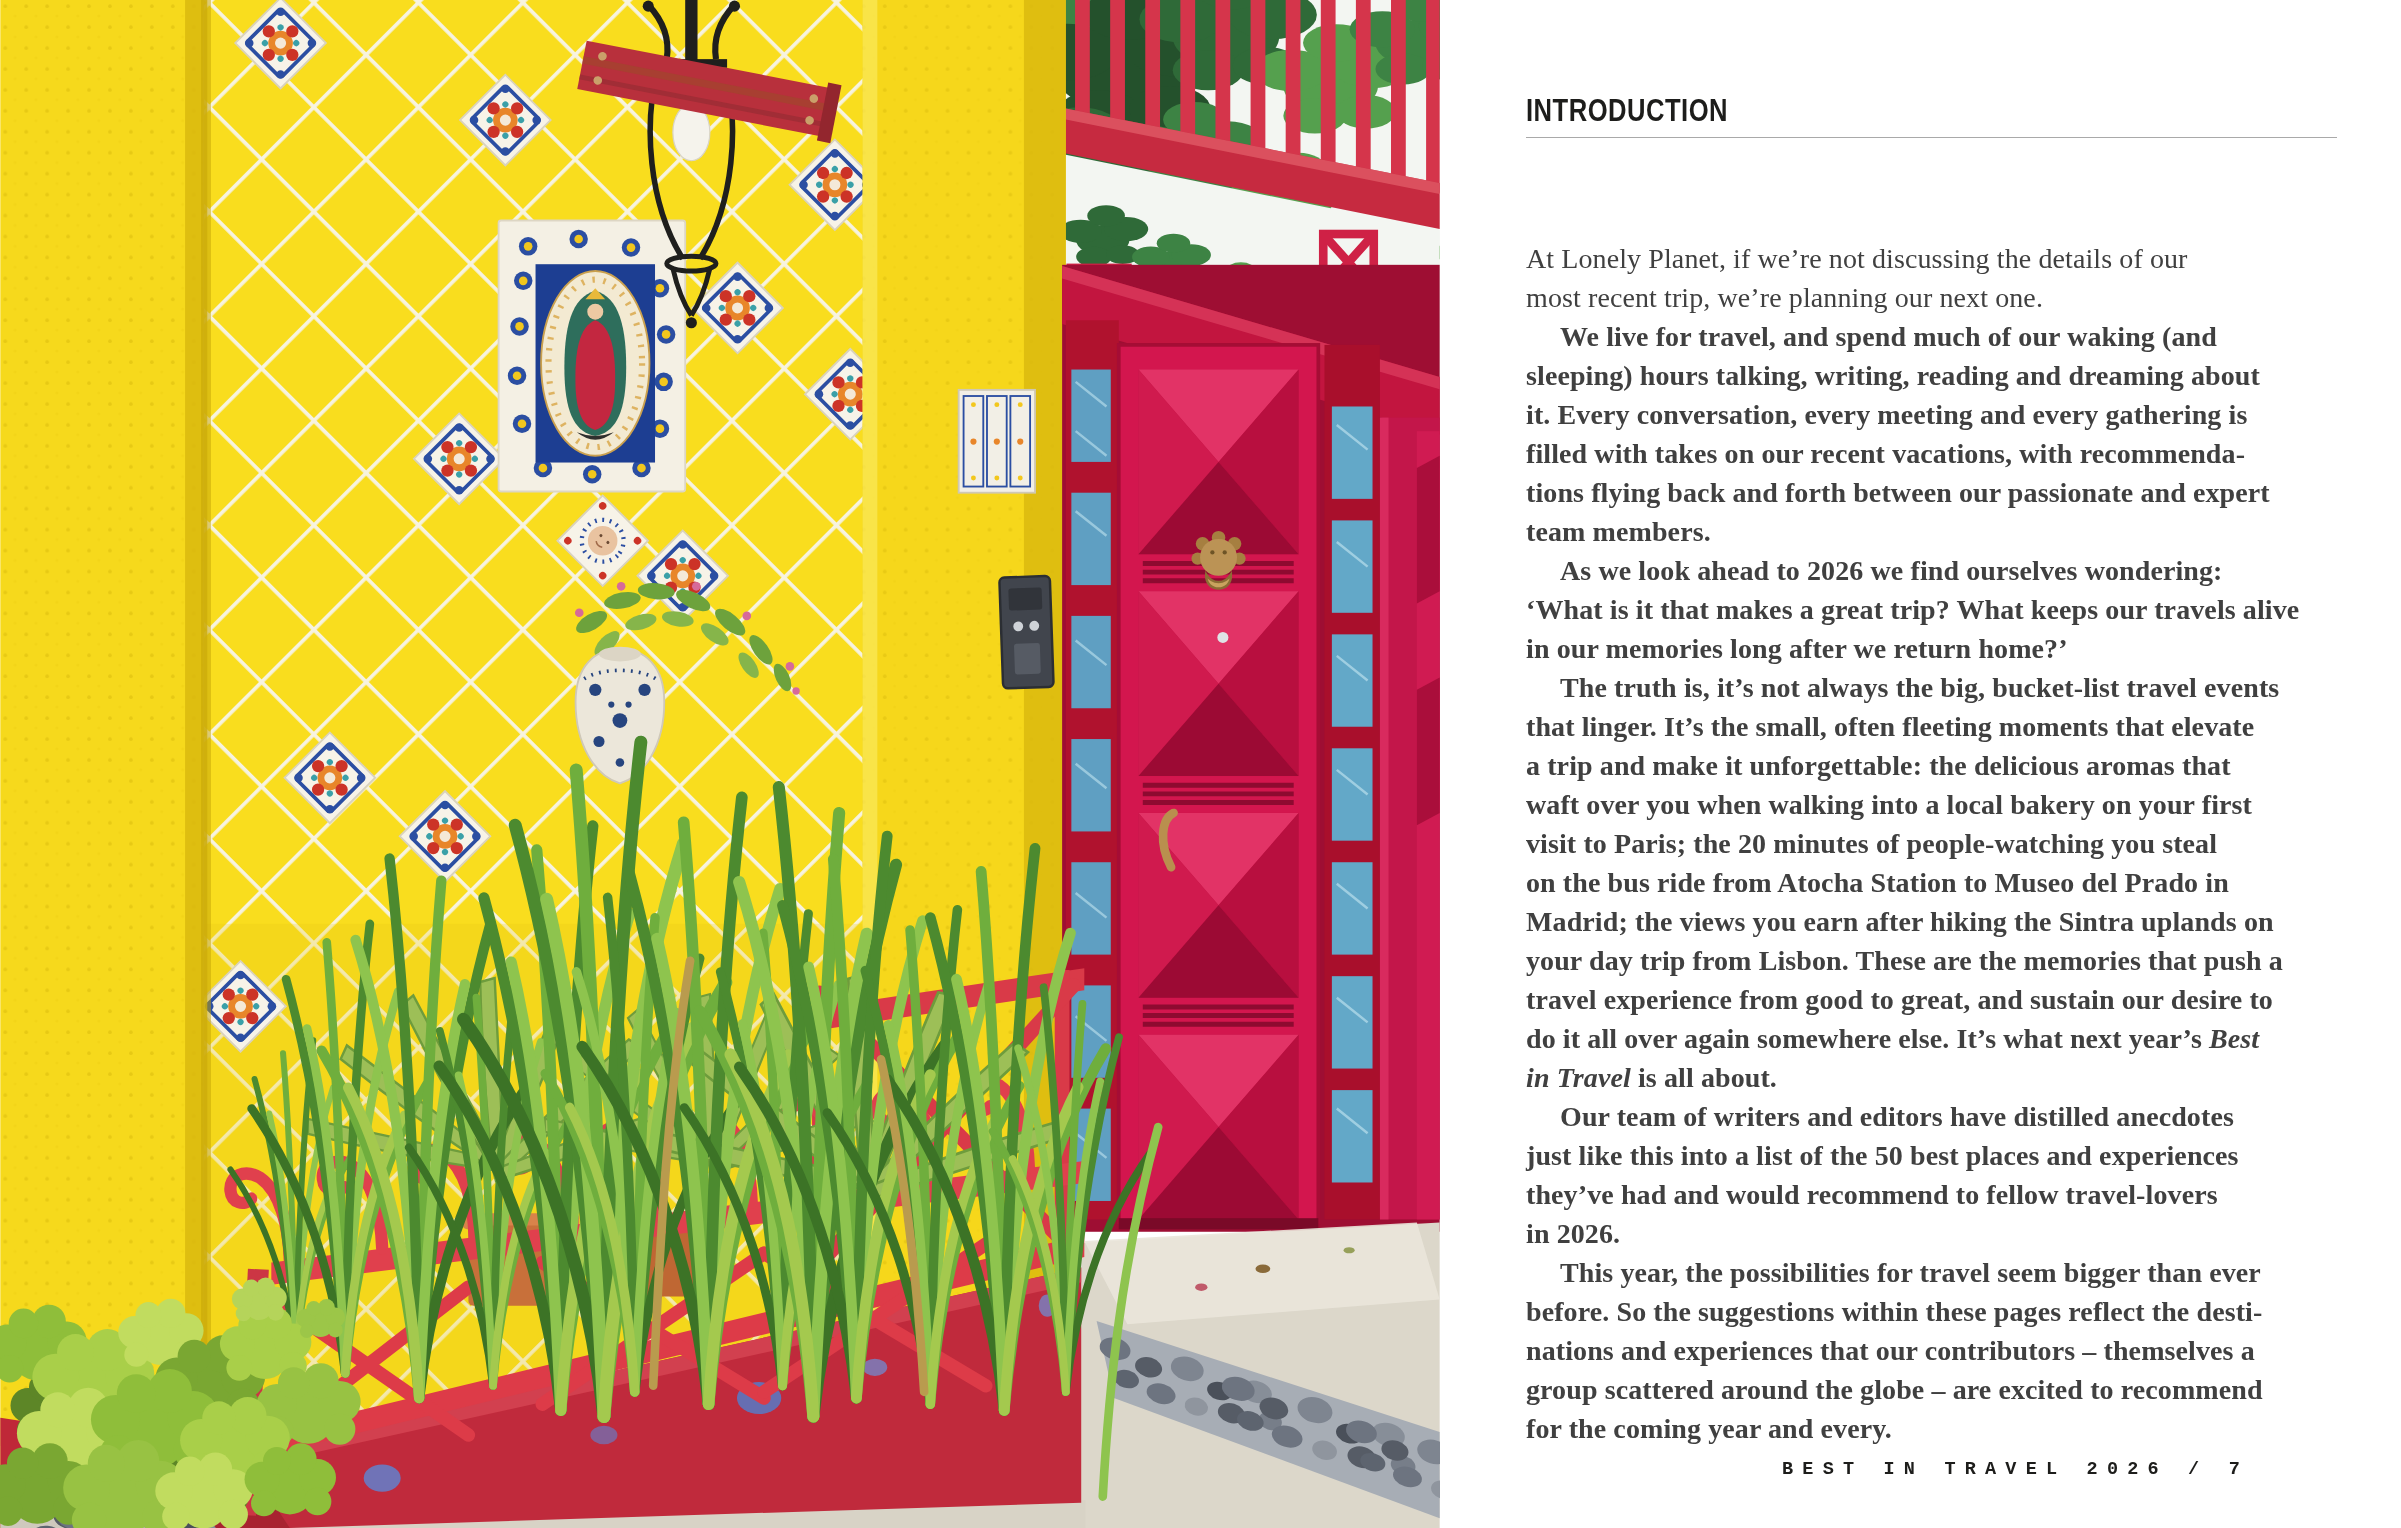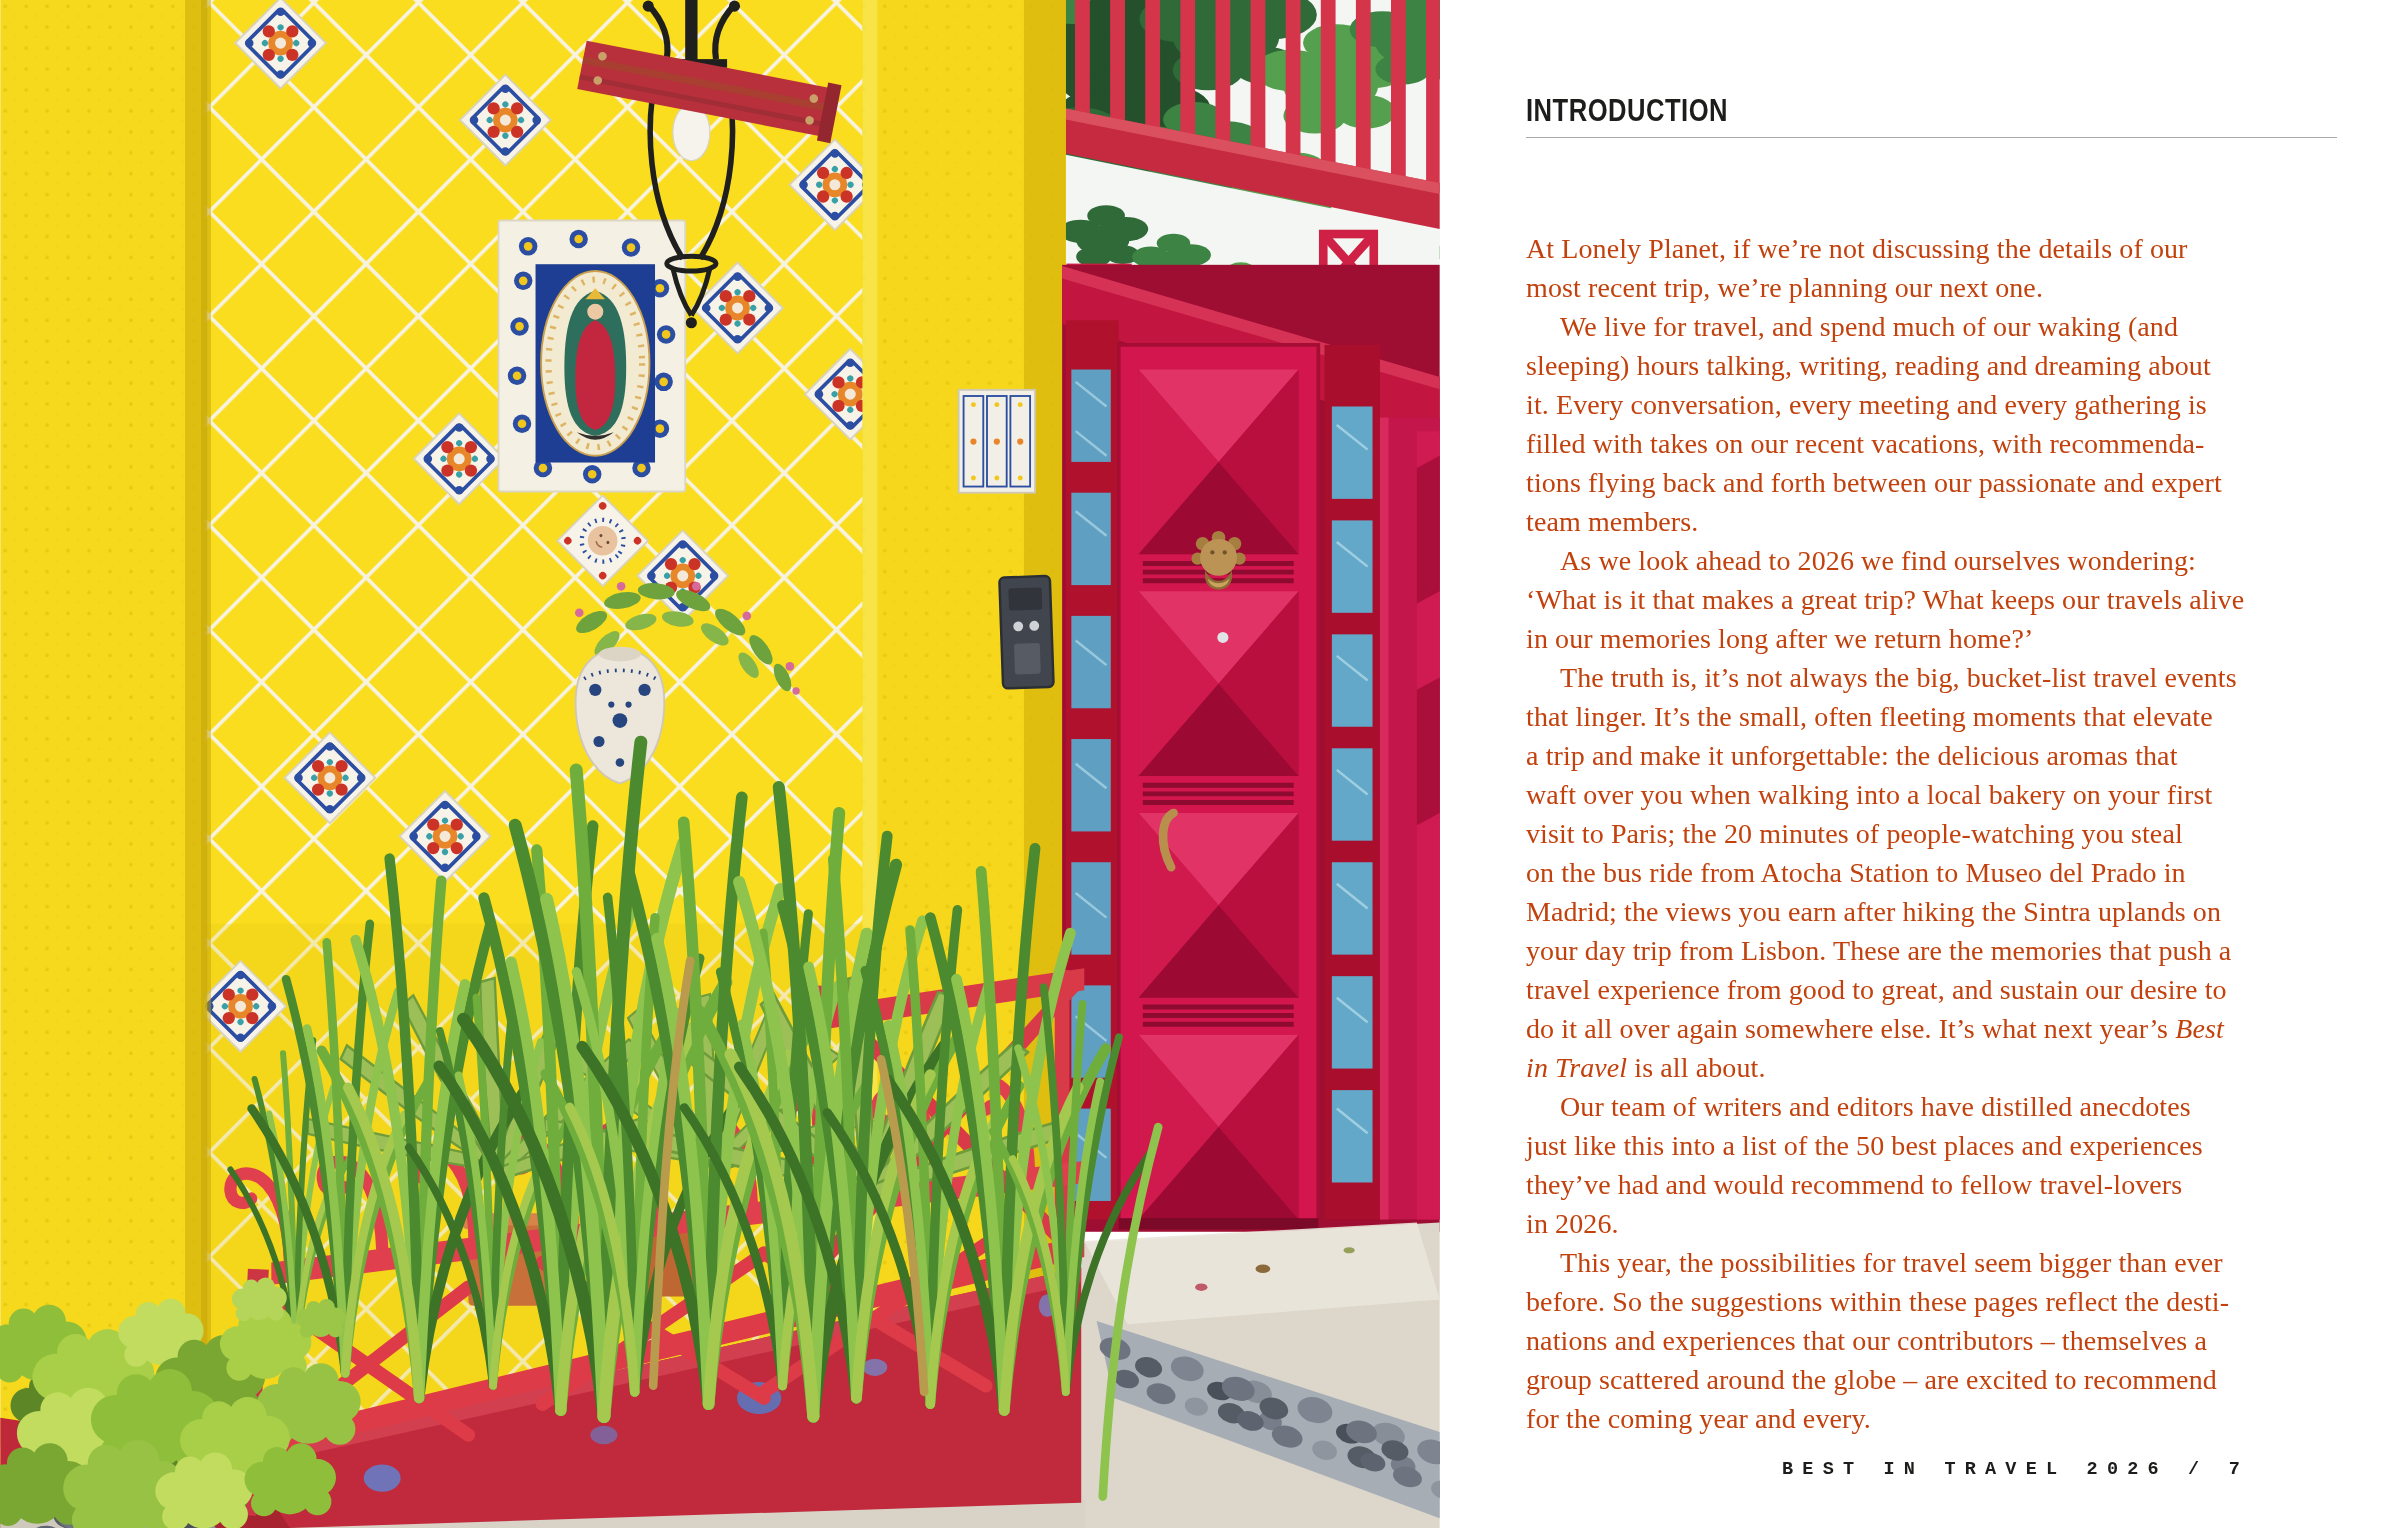--- a/index.html
+++ b/index.html
@@ -4,24 +4,24 @@
 <style>
   html,body{margin:0;padding:0;background:#ffffff;}
   .canvas{position:relative;width:2401px;height:1528px;background:#ffffff;overflow:hidden;padding-left:8px;}
   .photo{position:absolute;left:0;top:0;width:1440px;height:1528px;margin:0;overflow:hidden;}
   .photo svg{display:block;}
   .page{position:absolute;left:1526px;top:0;width:811px;height:1528px;}
   .heading{position:absolute;left:0;top:94px;margin:0;
     font:800 32px/1 "Liberation Sans", sans-serif;color:#1d1d1b;
     letter-spacing:0.6px;transform:scaleX(.8);transform-origin:0 0;white-space:nowrap;}
   .rule{position:absolute;left:0;top:137px;width:811px;height:1.2px;background:#a9a9a9;}
-  .body{position:absolute;left:0;top:229px;width:838px;
-    font:28px/39px "Liberation Serif", serif;color:#c2410c;letter-spacing:0.1px;}
+  .body{position:absolute;left:0;top:239px;width:838px;
+    font:28px/39px "Liberation Serif", serif;color:#404040;letter-spacing:0.1px;}
   .body p{margin:0;white-space:nowrap;}
-  .body p.indent{text-indent:34px;}
+  .body p.indent{text-indent:34px;font-weight:bold;}
   .body .it{font-style:italic;margin-top:48px;}
   .folio{position:absolute;right:88px;top:1461px;
     font:700 18.5px/1 "Liberation Mono", monospace;color:#1d1d1b;letter-spacing:9.2px;white-space:nowrap;margin-left:48px;}
   
   .bl{fill:none;stroke-linecap:round;stroke-width:14px;}
   .c1{stroke:#4c8a2f}.c2{stroke:#6fae3d}.c3{stroke:#8ec44e}.c4{stroke:#3c7326}.c5{stroke:#a4c94e}
 </style>
 </head>
 <body>
 

